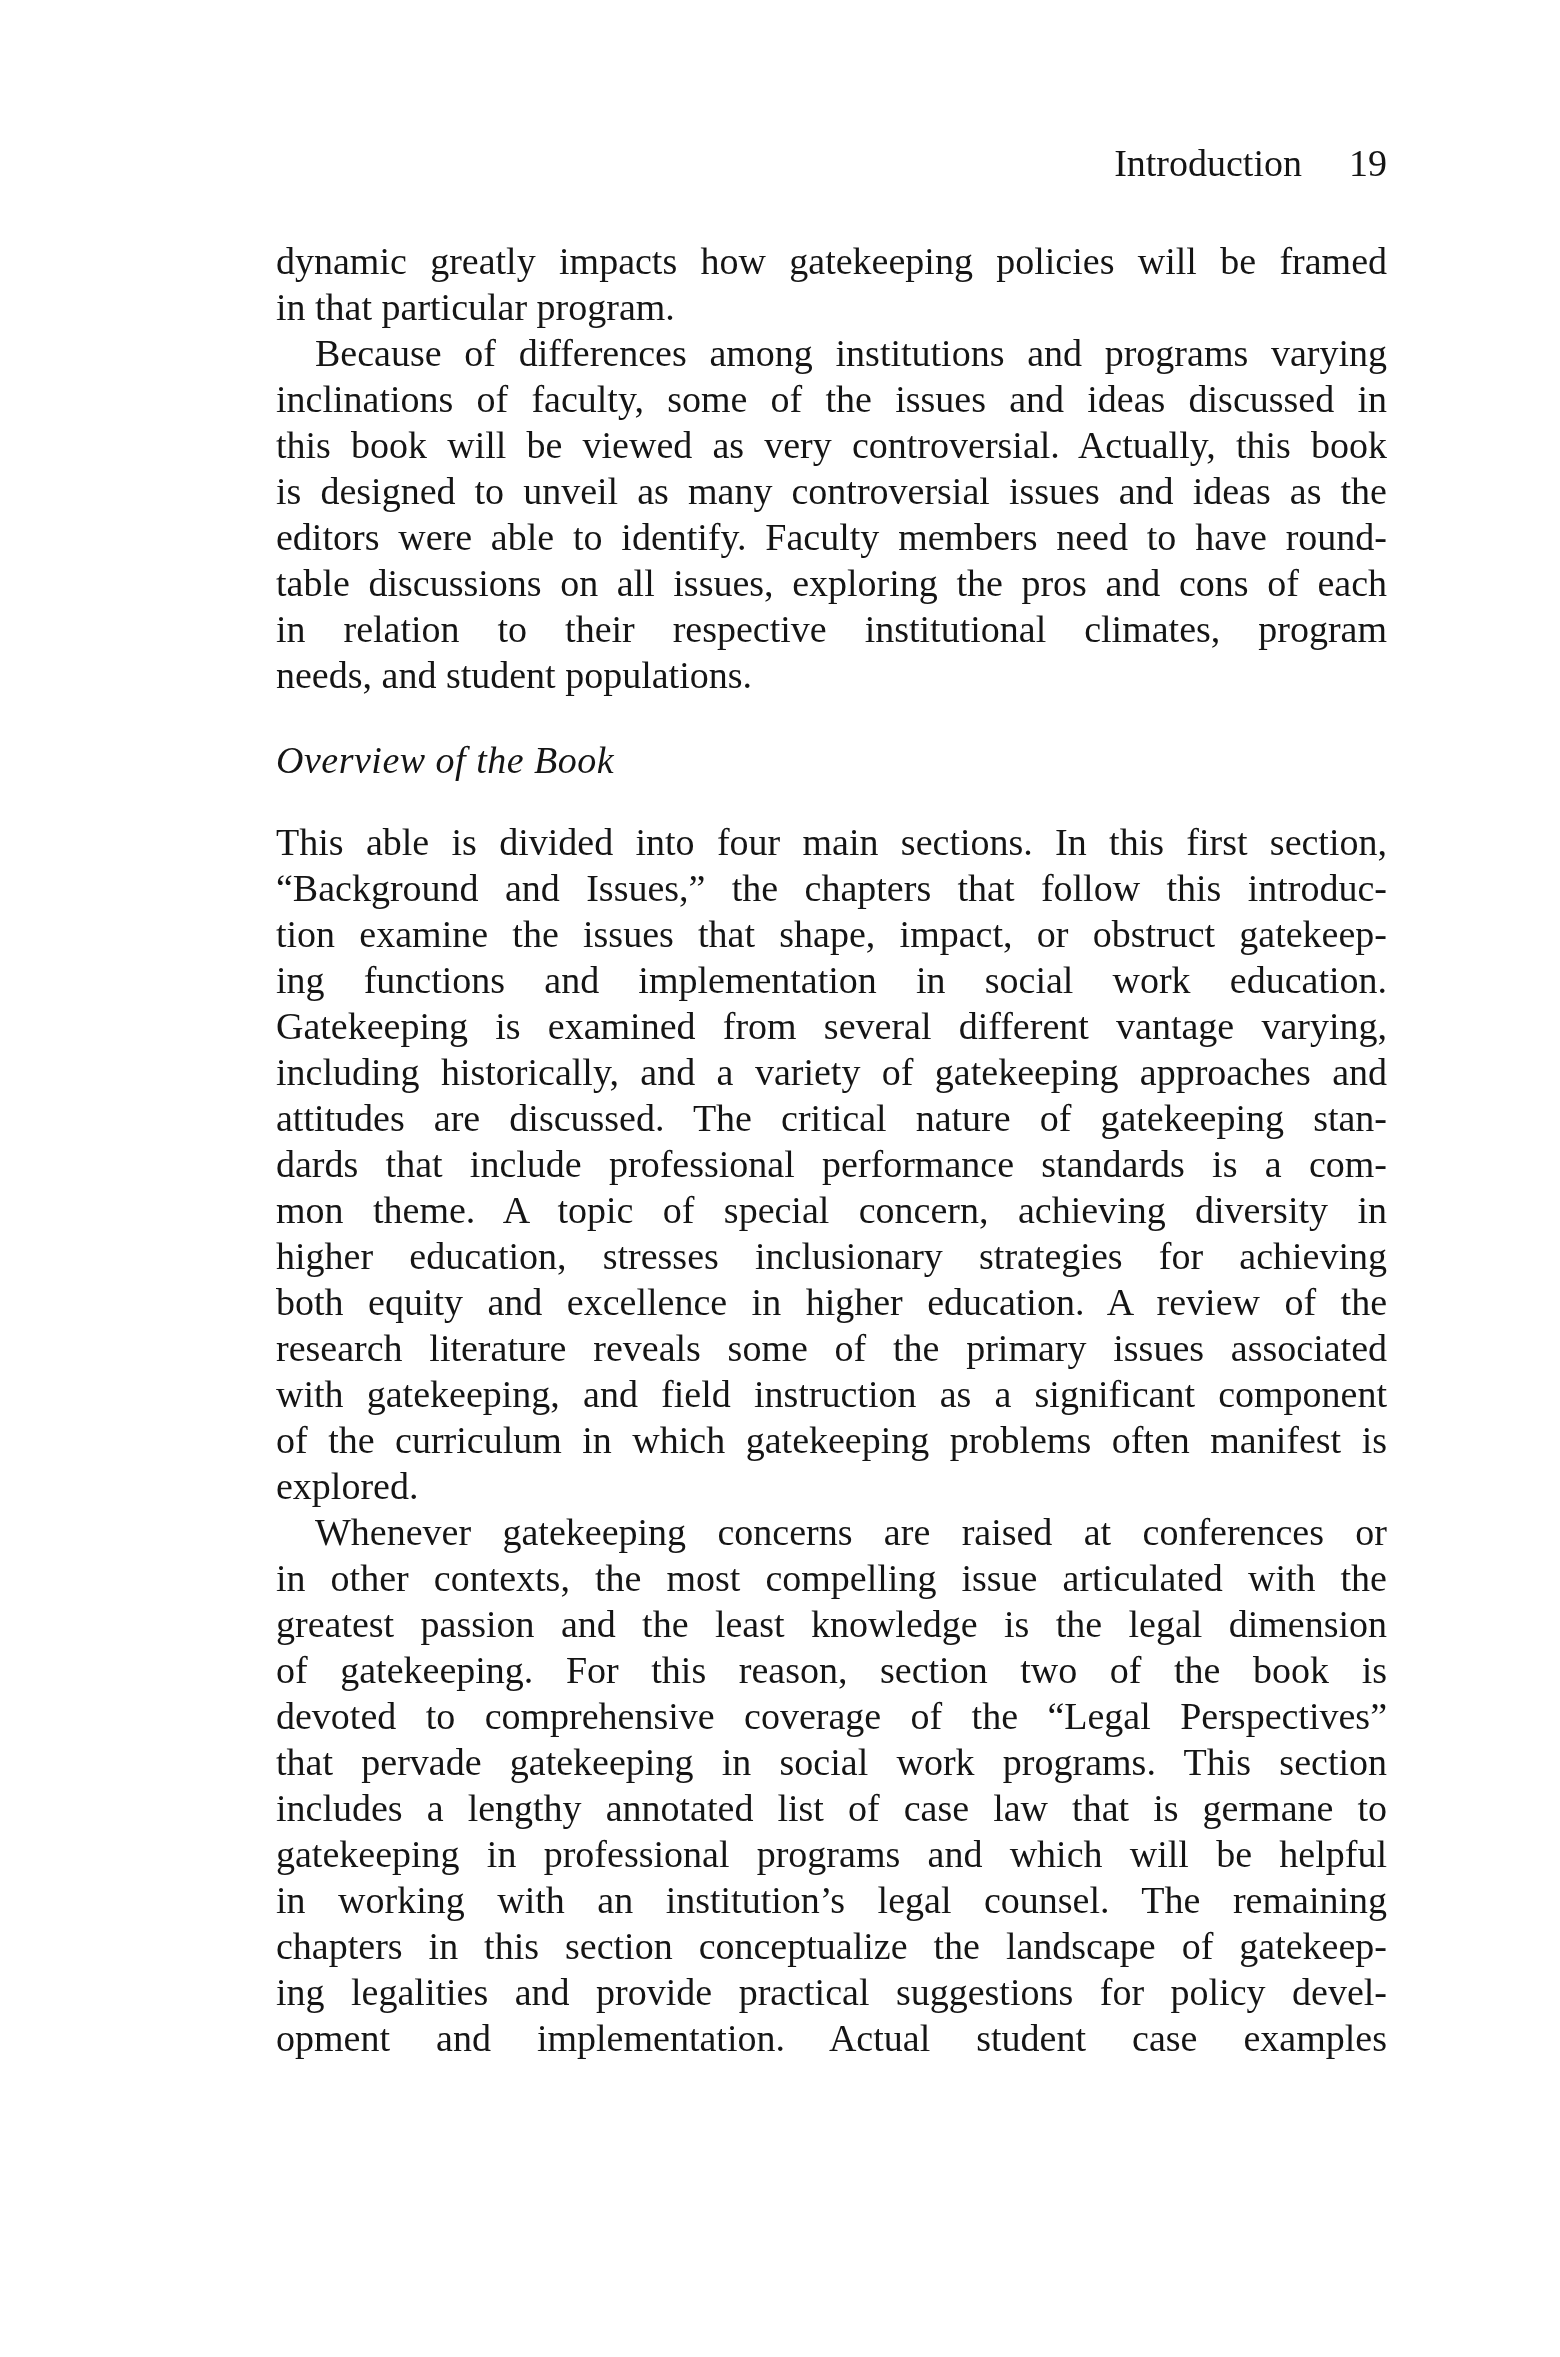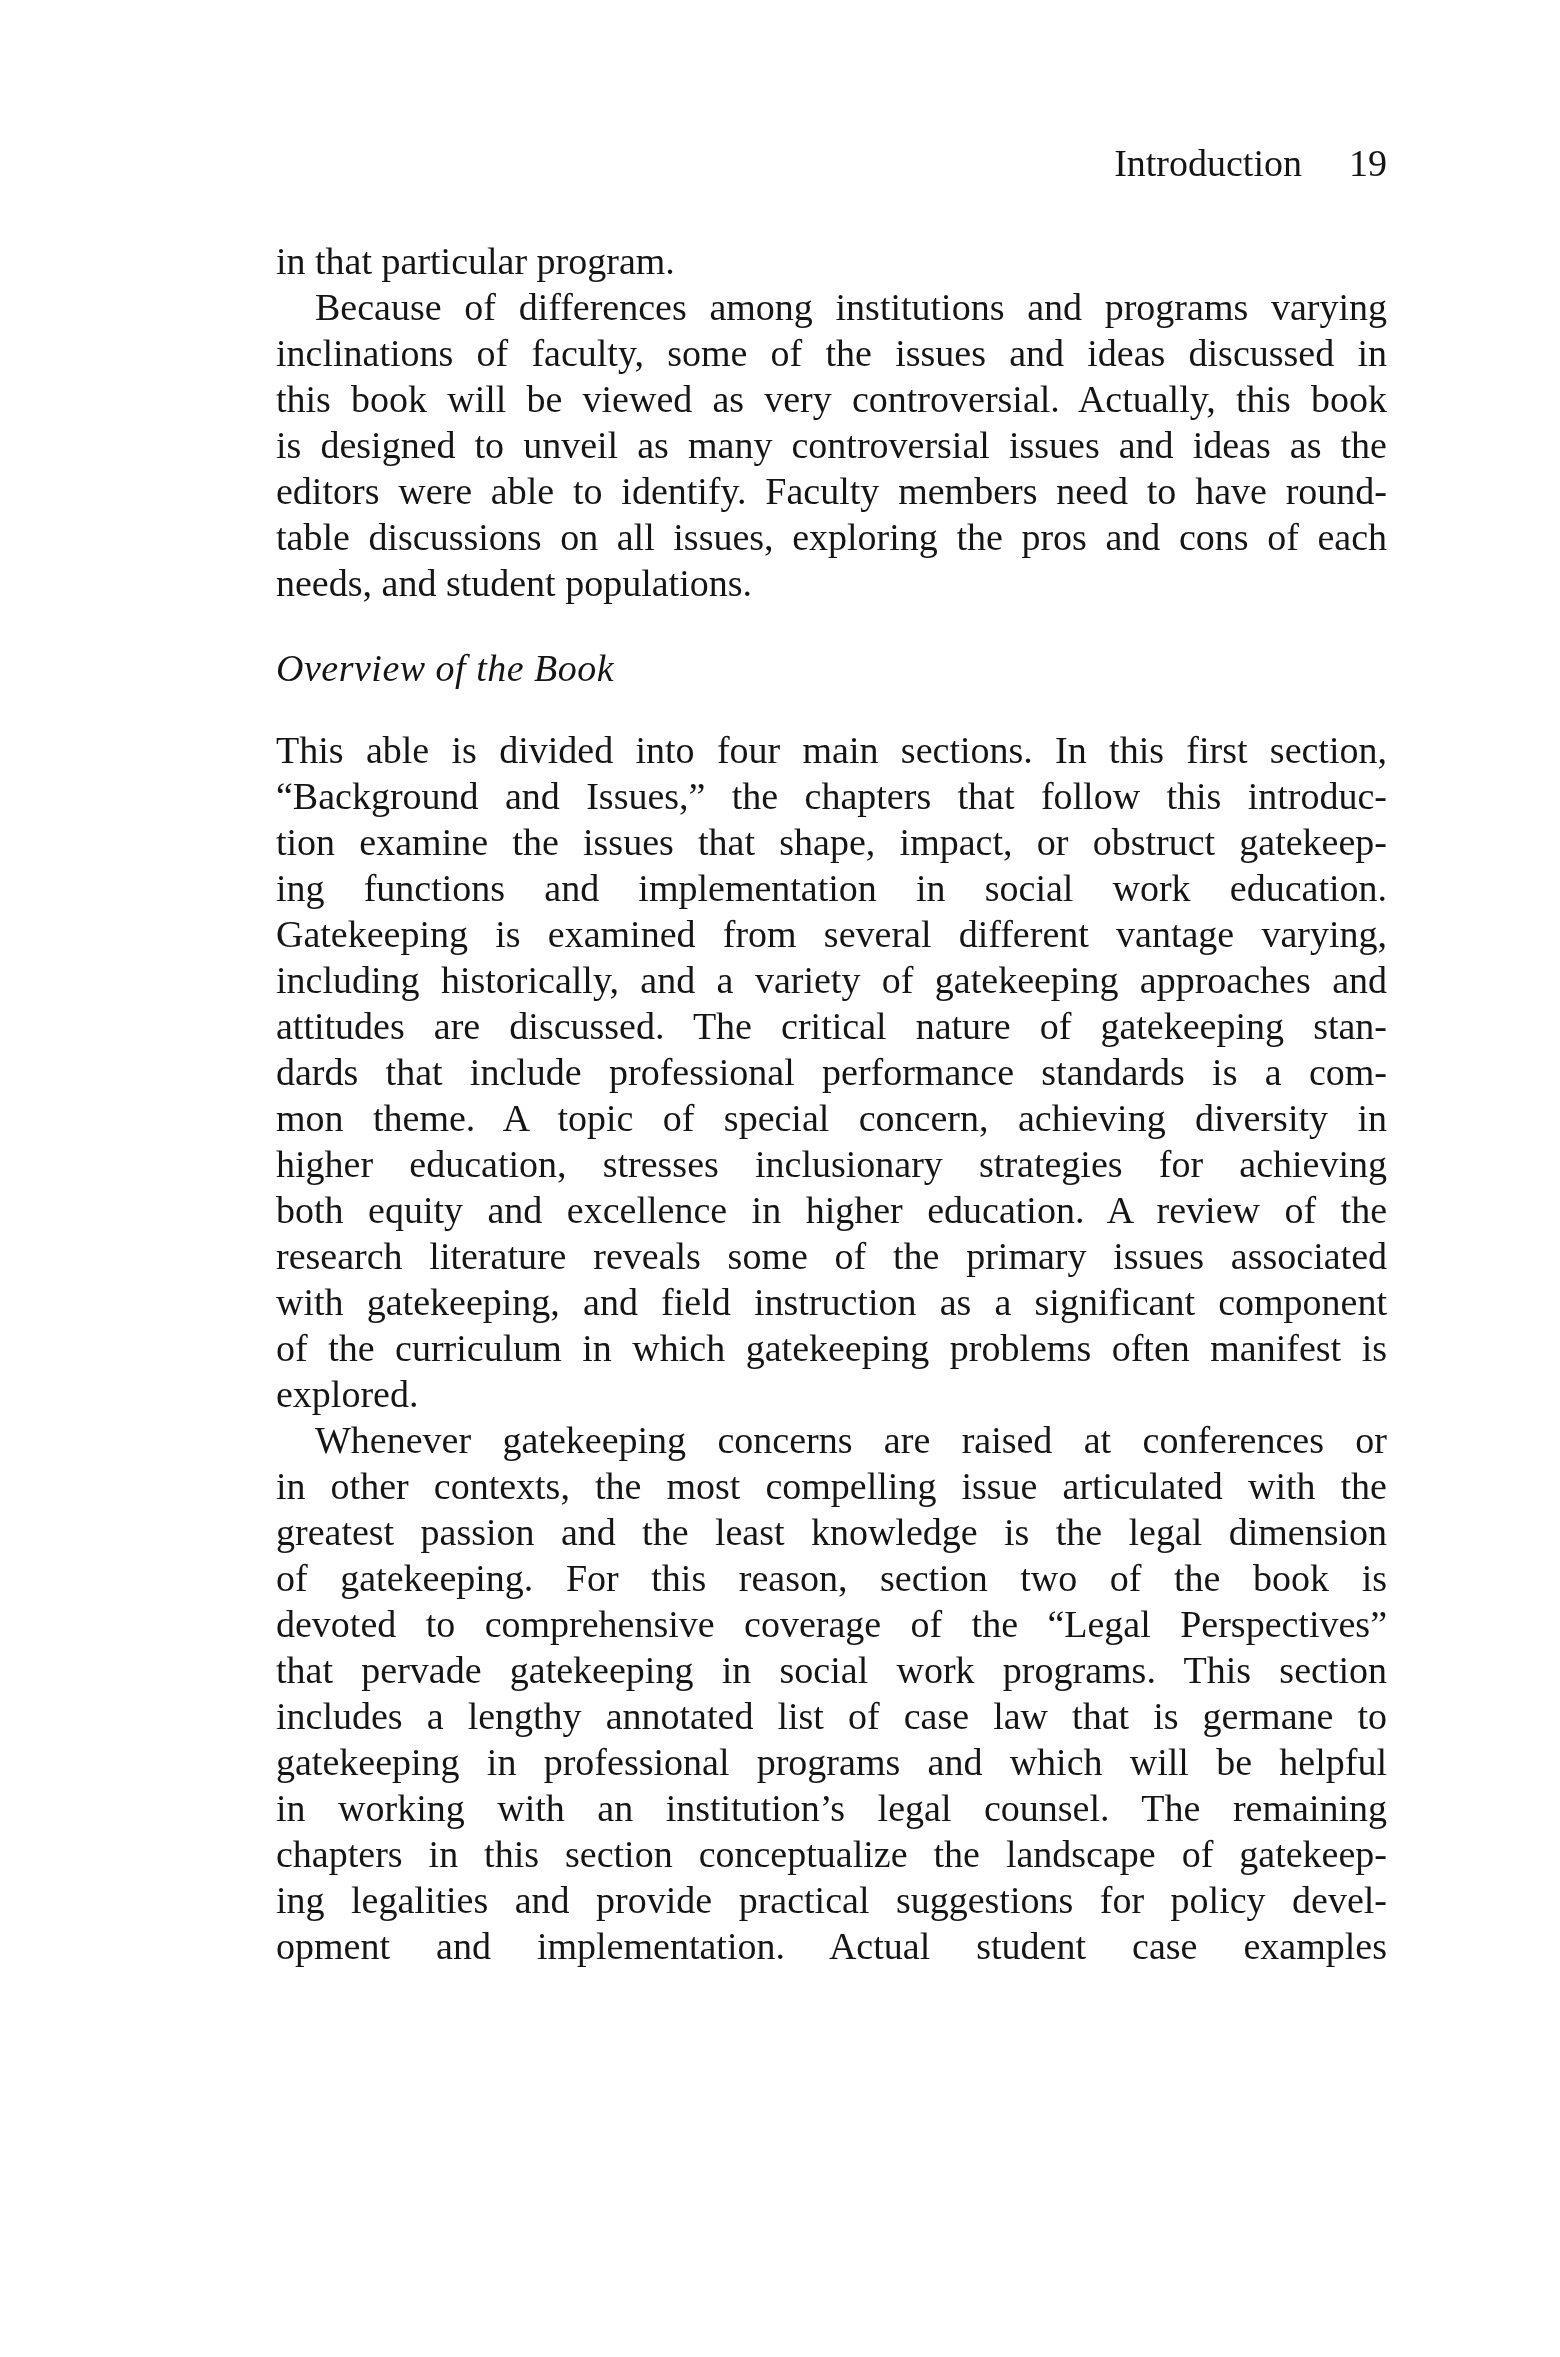--- a/index.html
+++ b/index.html
@@ -67,29 +67,31 @@
 
 <div class="page">
 
   <div class="running-header">
     <span>Introduction</span>
     <span>19</span>
   </div>
 
   <div class="text-column">
       <div class="para">
+        <div class="line">dynamic greatly impacts how gatekeeping policies will be framed</div>
         <div class="line end">in that particular program.</div>
       </div>
       <div class="para indent">
         <div class="line">Because of differences among institutions and programs varying</div>
         <div class="line">inclinations of faculty, some of the issues and ideas discussed in</div>
         <div class="line">this book will be viewed as very controversial. Actually, this book</div>
         <div class="line">is designed to unveil as many controversial issues and ideas as the</div>
         <div class="line">editors were able to identify. Faculty members need to have round-</div>
         <div class="line">table discussions on all issues, exploring the pros and cons of each</div>
+        <div class="line">in relation to their respective institutional climates, program</div>
         <div class="line end">needs, and student populations.</div>
       </div>
       <div class="section-heading">Overview of the Book</div>
       <div class="para">
         <div class="line">This able is divided into four main sections. In this first section,</div>
         <div class="line">“Background and Issues,” the chapters that follow this introduc-</div>
         <div class="line">tion examine the issues that shape, impact, or obstruct gatekeep-</div>
         <div class="line">ing functions and implementation in social work education.</div>
         <div class="line">Gatekeeping is examined from several different vantage varying,</div>
         <div class="line">including historically, and a variety of gatekeeping approaches and</div>

